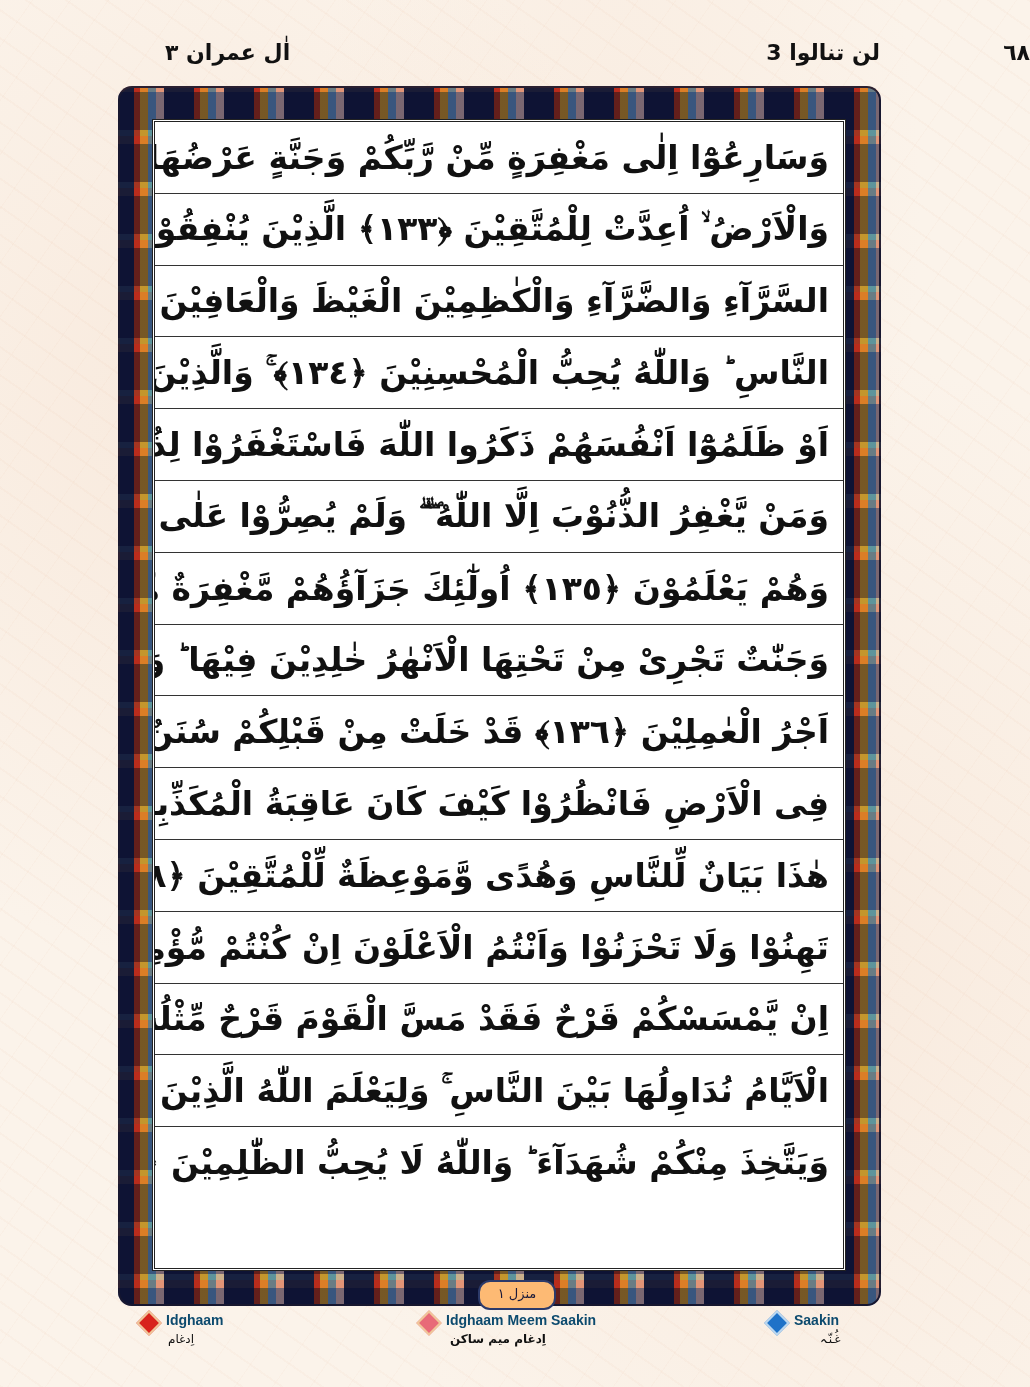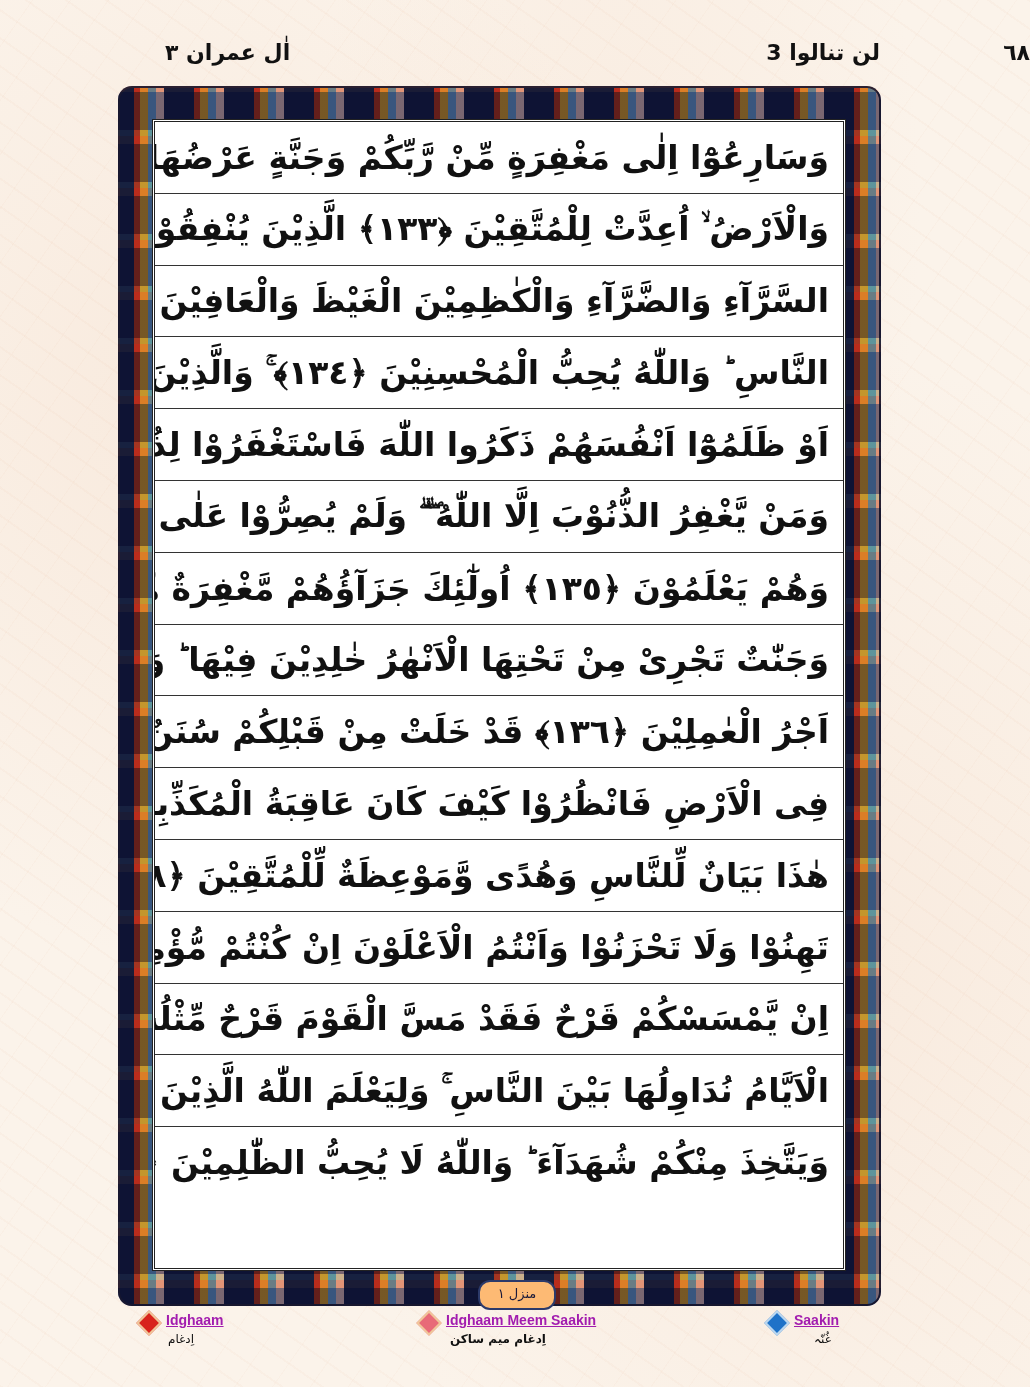--- a/index.html
+++ b/index.html
@@ -55,25 +55,25 @@
     position: absolute; left: 478px; top: 1280px; width: 74px; height: 26px;
     background: #fdba74; border: 2px solid #2c3a6a; border-radius: 12px;
     font-size: 13px; text-align: center; line-height: 24px; color: #1a1a3a; direction: rtl;
   }
   .legend { position: absolute; top: 1312px; left: 0; width: 1030px; height: 70px; }
   .leg { position: absolute; top: 0; }
   .diamond {
     position: absolute; top: 2px; left: 0; width: 14px; height: 14px; transform: rotate(45deg);
     border: 2px solid #f0c89a;
   }
-  .leg-en { position: absolute; left: 26px; top: 0; font-family: "Liberation Sans", sans-serif; font-size: 14px; font-weight: bold; color: #a21caf; white-space: nowrap; text-decoration: underline; }
+  .leg-en { position: absolute; left: 26px; top: 0; font-family: "Liberation Sans", sans-serif; font-size: 14px; font-weight: bold; color: #0c4a6e; white-space: nowrap; }
   .leg-ar { position: absolute; top: 20px; font-size: 12px; color: #111; direction: rtl; white-space: nowrap; }
   .l1 { left: 140px; } .l1 .leg-ar { left: 28px; }
   .l2 { left: 420px; } .l2 .leg-ar { left: 30px; font-weight: bold; }
-  .l3 { left: 768px; } .l3 .leg-ar { left: 46px; }
+  .l3 { left: 768px; } .l3 .leg-ar { left: 52px; font-family: Liberation Mono, monospace; }
 </style>
 </head>
 <body>
 
 <div class="header">
   <span class="hdr-txt hdr-right">لن تنالوا 3</span>
   <span class="hdr-txt hdr-center">٦٨</span>
   <span class="hdr-txt hdr-left">اٰل عمران ٣</span>
 </div>
 

